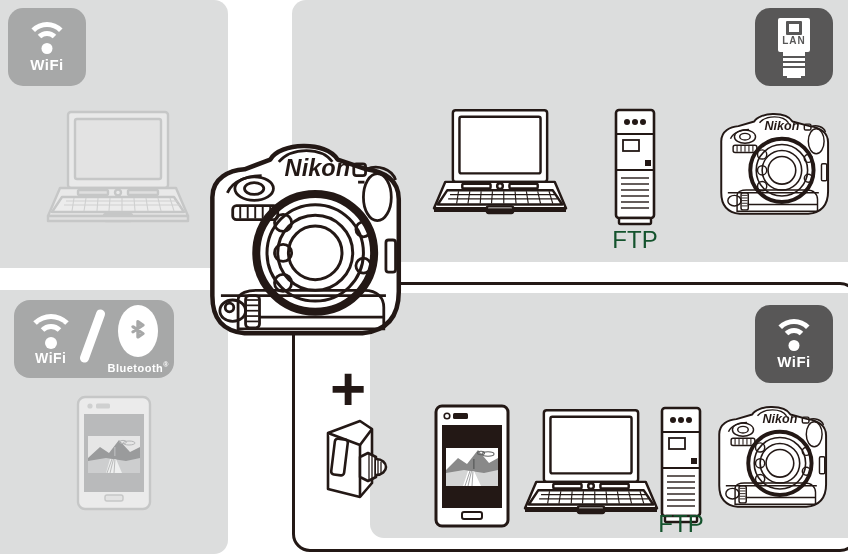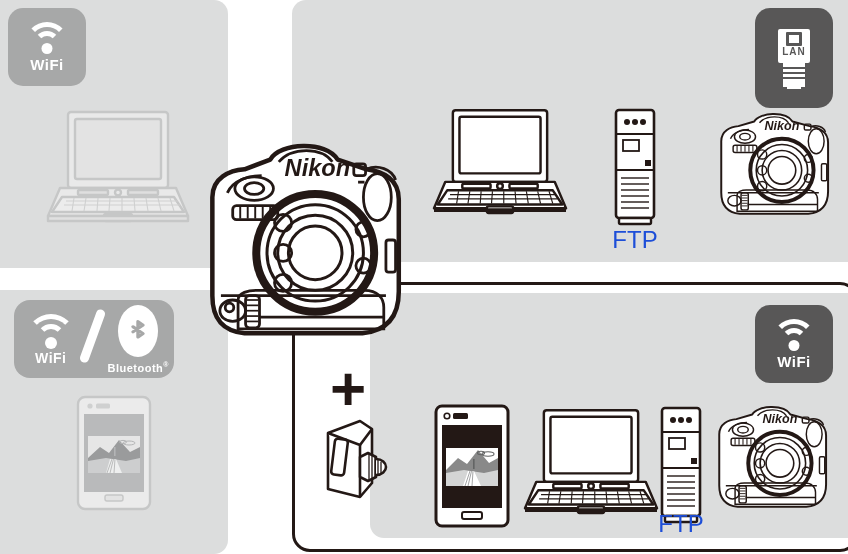--- a/index.html
+++ b/index.html
@@ -23,21 +23,21 @@
     border:3px solid #231815;border-radius:18px;background:transparent;
     box-sizing:border-box;
   }
 
   
   .badge{position:absolute;border-radius:15px;display:flex;flex-direction:column;
          align-items:center;justify-content:center;box-sizing:border-box;}
   .badge .lbl{color:#ffffff;font-weight:bold;letter-spacing:.5px;line-height:1;}
 
   #badge-wifi-tl{left:8px;top:8px;width:78px;height:78px;background:#a7a8a8;}
-  #badge-lan{left:755px;top:8px;width:78px;height:100px;background:#585757;}
+  #badge-lan{left:755px;top:8px;width:78px;height:78px;background:#585757;}
   #badge-wifi-br{left:755px;top:305px;width:78px;height:78px;background:#585757;}
   #badge-wifi-bt{left:14px;top:300px;width:160px;height:78px;background:#a7a8a8;
                  flex-direction:row;gap:0px;border-radius:16px;}
 
   .wifi-ico{position:relative;width:44px;height:30px;margin-bottom:5px;}
   .wifi-ico .arc{position:absolute;left:50%;transform:translateX(-50%);
      border:5px solid #fff;border-bottom-color:transparent;
      border-left-color:transparent;border-right-color:transparent;
      border-radius:50%;box-sizing:border-box;}
   .wifi-ico .a1{width:44px;height:44px;top:0;}
@@ -71,21 +71,21 @@
      border:3px solid #585757;box-sizing:border-box;border-radius:1px;}
   .lan-ico .lantxt{position:absolute;left:0;top:18px;width:40px;text-align:center;
      font-size:10px;font-weight:bold;color:#585757;letter-spacing:1px;line-height:1;}
   .lan-ico .shaft{position:absolute;left:9px;top:34px;width:22px;height:24px;background:#fff;}
   .lan-ico .notch{position:absolute;background:#585757;height:2px;left:9px;width:22px;}
   .lan-ico .tip{position:absolute;left:13px;top:50px;width:14px;height:10px;background:#fff;}
 
   
   .dev{position:absolute;}
   .dev svg{display:block;overflow:visible;}
-  .cap{position:absolute;text-align:center;color:#1d4ed8;font-size:24px;
+  .cap{position:absolute;text-align:center;color:#14532d;font-size:24px;
        font-family:"Liberation Sans",sans-serif;line-height:1;}
 
   .plus{position:absolute;color:#231815;font-size:62px;font-weight:bold;line-height:1;
         font-family:"Liberation Sans",sans-serif;}
 
   
   .ghost svg{opacity:1;}
 </style>
 </head>
 <body>

